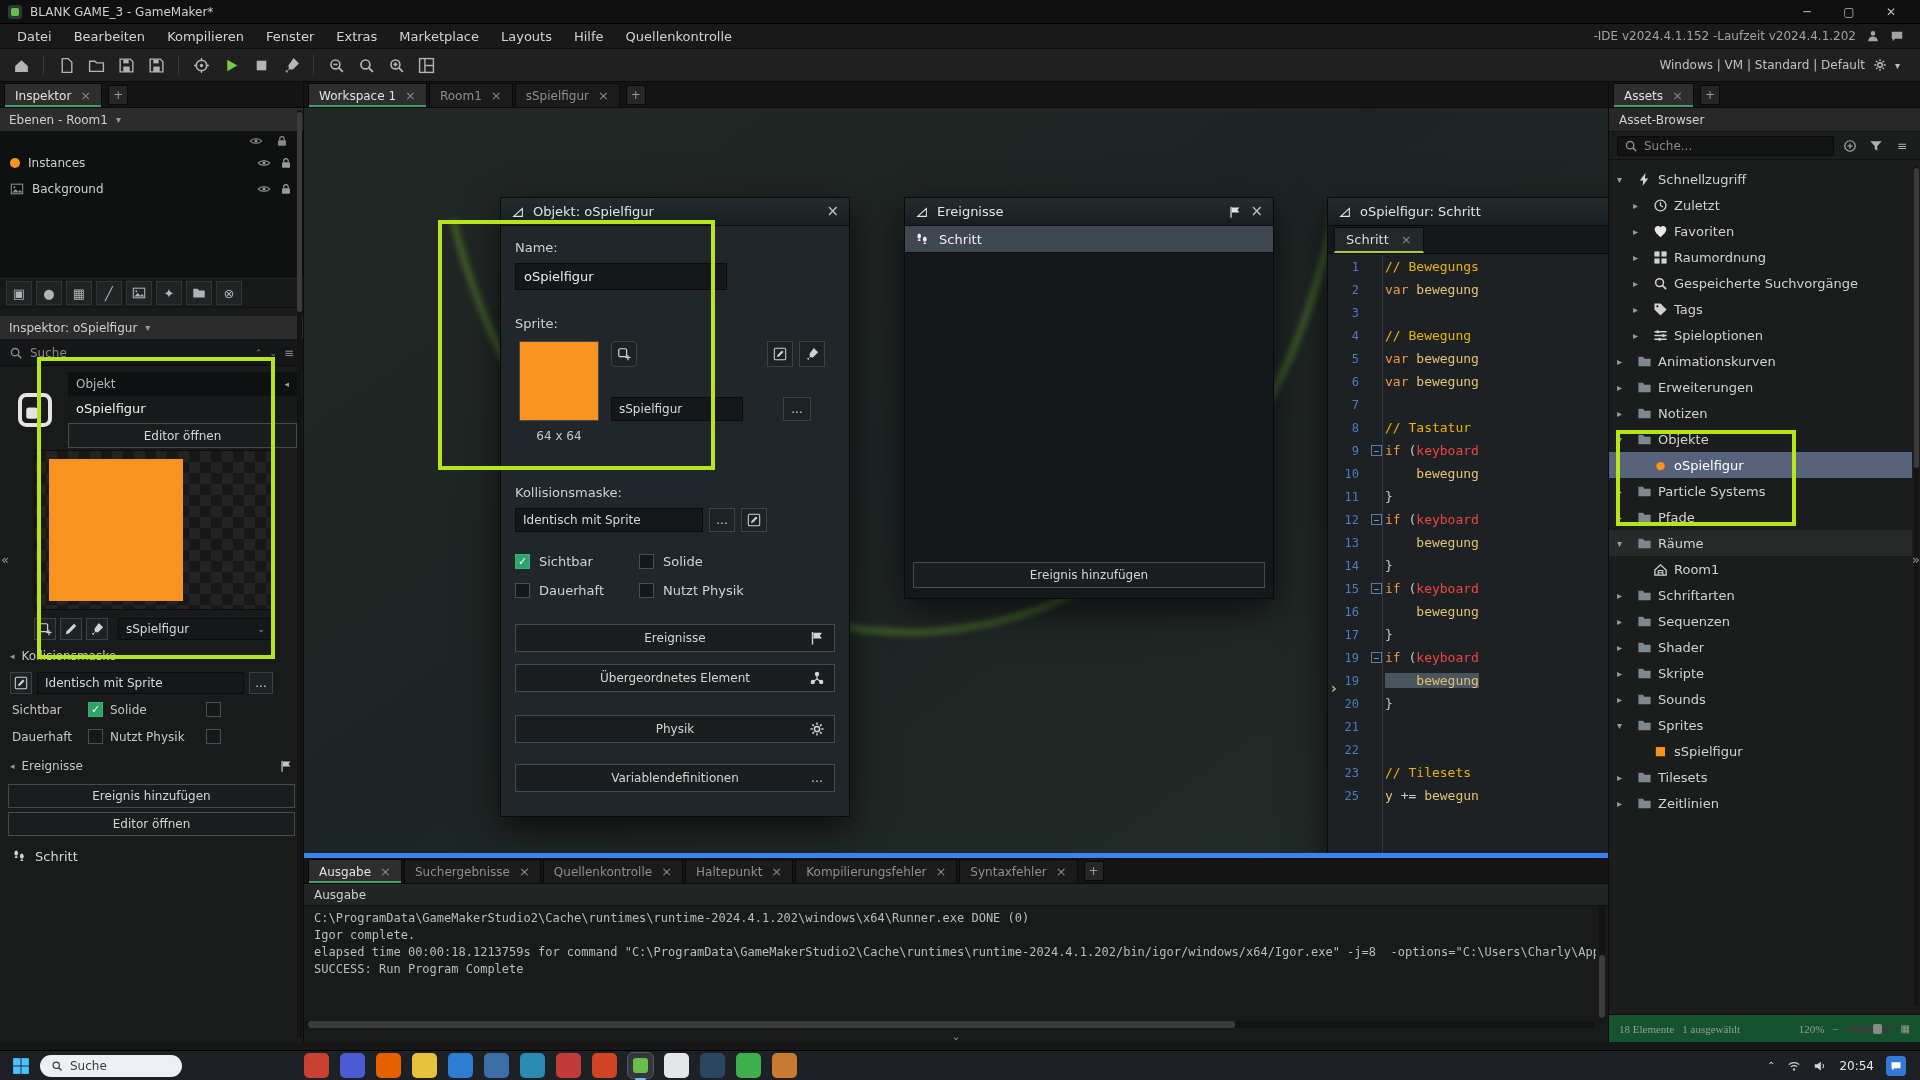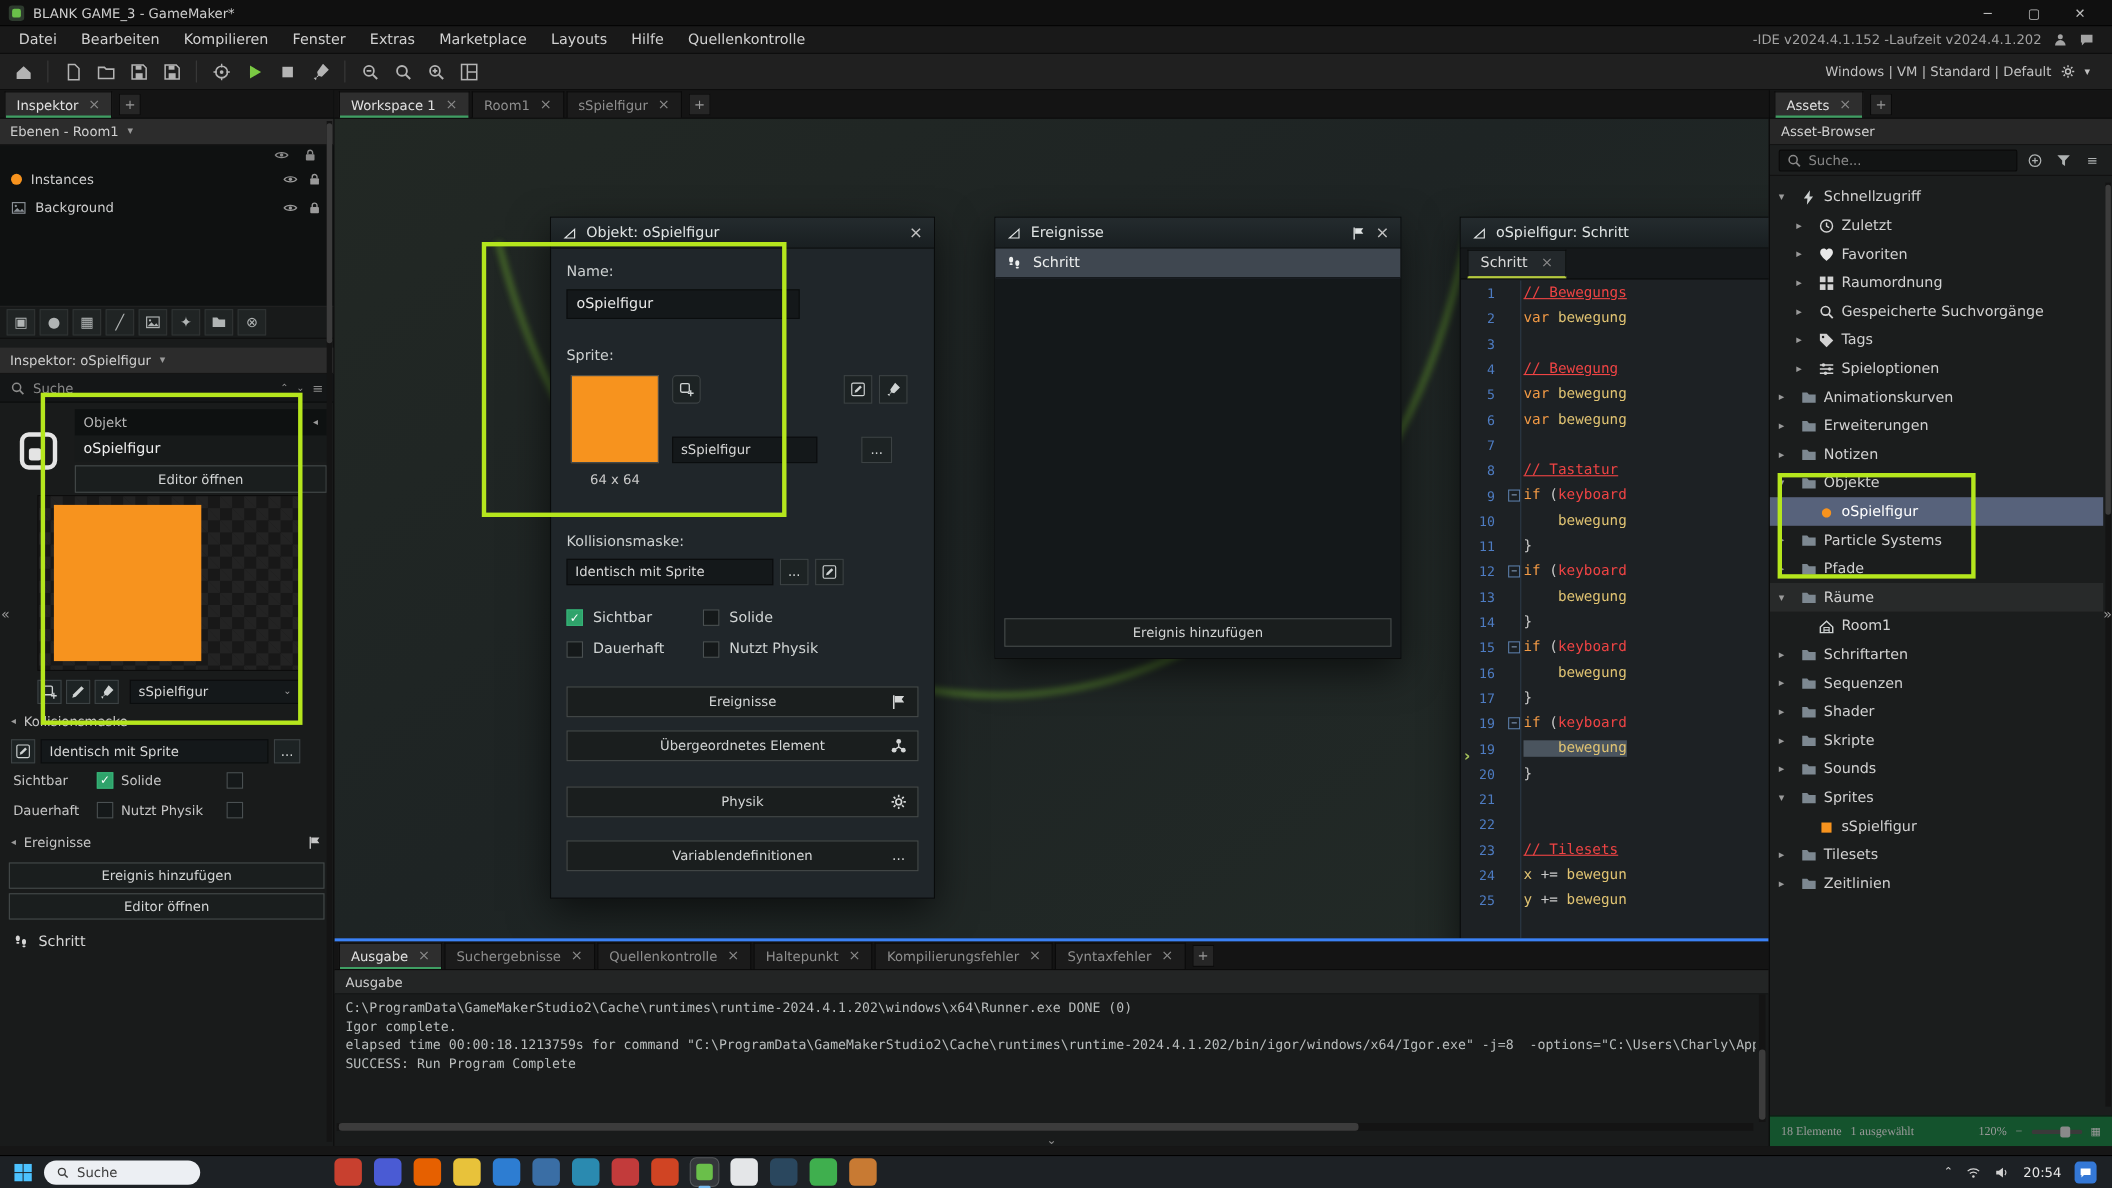--- a/index.html
+++ b/index.html
@@ -121,25 +121,25 @@
   #code-window { left:1023px; top:89px; width:400px; height:672px; background:#1d2124; }
   #cw-tabs { height:28px; background:#15181a; display:flex; align-items:flex-end; padding-left:6px; border-bottom:1px solid #0b0d0d; }
   #cw-tab { height:26px; background:#23282b; border:1px solid #0c0e0e; border-bottom:2px solid #b5c93e; display:flex; gap:12px; align-items:center; padding:0 11px; color:#dadada; font-size:13px; }
   #cw-body { position:absolute; left:0; right:0; top:57px; bottom:14px; overflow:hidden; }
   #cw-gutterline { position:absolute; left:54px; top:57px; bottom:14px; width:1px; background:#2c3a48; }
   .cl { display:flex; height:23px; align-items:center; font-family:"DejaVu Sans Mono","Liberation Mono",monospace; font-size:13px; white-space:pre; }
   .cl-n { width:40px; text-align:right; padding-right:9px; color:#4e7cc2; font-size:12px; flex:none; font-family:"DejaVu Sans Mono",monospace; }
   .cl-f { width:17px; display:flex; align-items:center; justify-content:center; flex:none; }
   .foldbox { width:11px; height:11px; border:1px solid #5a7ca6; color:#9db9dd; font-size:9px; display:flex; align-items:center; justify-content:center; background:#1a1f23; }
   .cl-t.sel { background:#4a545e; }
-  .tok-c { color:#ef4444;text-decoration:underline; } .tok-k { color:#f29a45; } .tok-i { color:#e0c372; } .tok-b { color:#ef4444; } .tok-p { color:#c9c9c9; }
+  .tok-c { color:#eab308; } .tok-k { color:#f29a45; } .tok-i { color:#e0c372; } .tok-b { color:#ef4444; } .tok-p { color:#c9c9c9; }
   #cw-arrow { position:absolute; left:3px; top:482px; color:#a6c35b; font-size:14px; font-weight:bold; }
 
   
-  #output { position:absolute; left:0; top:771px; width:1304px; height:189px; background:#191b1b; border-top:3px solid #3b82f6; }
+  #output { position:absolute; left:0; top:771px; width:1304px; height:189px; background:#191b1b; border-top:5px solid #3b82f6; }
   #out-sub { position:absolute; left:0; right:0; top:26px; height:22px; background:#232525; border-bottom:1px solid #101212; display:flex; align-items:center; padding:0 10px; color:#cfcfcf; }
   #out-log { position:absolute; left:0; right:12px; top:48px; bottom:20px; padding:4px 10px; font-family:"DejaVu Sans Mono","Liberation Mono",monospace; font-size:12px; line-height:17px; color:#b9bdbd; overflow:hidden; white-space:pre; }
   #out-collapse { position:absolute; left:0; right:0; bottom:0; height:12px; display:flex; align-items:center; justify-content:center; color:#8a8a8a; font-size:11px; }
 
   
   #right-panel { position:absolute; left:1608px; top:82px; width:312px; height:960px; background:#1b1d1d; border-left:1px solid #0b0b0b; }
   #rp-header { position:absolute; left:0; right:0; top:26px; height:24px; background:#272727; display:flex; align-items:center; padding:0 10px; color:#d2d2d2; border-bottom:1px solid #121212; }
   #rp-search { position:absolute; left:0; right:0; top:50px; height:28px; background:#1c1e1e; display:flex; align-items:center; gap:6px; padding:0 8px; border-bottom:1px solid #111; color:#8a8a8a; }
   #rp-search .srch { flex:1; height:20px; background:#121414; border:1px solid #0a0a0a; border-radius:2px; display:flex; align-items:center; gap:6px; padding:0 6px; }
   .rp-tool { width:20px; height:20px; display:flex; align-items:center; justify-content:center; color:#aeb2b2; }
@@ -777,21 +777,20 @@
               <div class="cl" data-name="code-line"><span class="cl-n" data-name="line-number">14</span><span class="cl-f" data-name="fold-gutter"></span><span class="cl-t" data-name="code-text"><span class="tok-p">}</span></span></div>
               <div class="cl" data-name="code-line"><span class="cl-n" data-name="line-number">15</span><span class="cl-f" data-name="fold-icon"><span class="foldbox">−</span></span><span class="cl-t" data-name="code-text"><span class="tok-k">if</span><span class="tok-p"> (</span><span class="tok-b">keyboard</span></span></div>
               <div class="cl" data-name="code-line"><span class="cl-n" data-name="line-number">16</span><span class="cl-f" data-name="fold-gutter"></span><span class="cl-t" data-name="code-text"><span class="tok-i">    bewegung</span></span></div>
               <div class="cl" data-name="code-line"><span class="cl-n" data-name="line-number">17</span><span class="cl-f" data-name="fold-gutter"></span><span class="cl-t" data-name="code-text"><span class="tok-p">}</span></span></div>
               <div class="cl" data-name="code-line"><span class="cl-n" data-name="line-number">19</span><span class="cl-f" data-name="fold-icon"><span class="foldbox">−</span></span><span class="cl-t" data-name="code-text"><span class="tok-k">if</span><span class="tok-p"> (</span><span class="tok-b">keyboard</span></span></div>
               <div class="cl" data-name="code-line"><span class="cl-n" data-name="line-number">19</span><span class="cl-f" data-name="fold-gutter"></span><span class="cl-t sel" data-name="code-text"><span class="tok-i">    bewegung</span></span></div>
               <div class="cl" data-name="code-line"><span class="cl-n" data-name="line-number">20</span><span class="cl-f" data-name="fold-gutter"></span><span class="cl-t" data-name="code-text"><span class="tok-p">}</span></span></div>
               <div class="cl" data-name="code-line"><span class="cl-n" data-name="line-number">21</span><span class="cl-f" data-name="fold-gutter"></span><span class="cl-t" data-name="code-text"></span></div>
               <div class="cl" data-name="code-line"><span class="cl-n" data-name="line-number">22</span><span class="cl-f" data-name="fold-gutter"></span><span class="cl-t" data-name="code-text"></span></div>
               <div class="cl" data-name="code-line"><span class="cl-n" data-name="line-number">23</span><span class="cl-f" data-name="fold-gutter"></span><span class="cl-t" data-name="code-text"><span class="tok-c">// Tilesets</span></span></div>
-              <div class="cl" data-name="code-line"><span class="cl-n" data-name="line-number">24</span><span class="cl-f" data-name="fold-gutter"></span><span class="cl-t" data-name="code-text"><span class="tok-i">x </span><span class="tok-p">+= </span><span class="tok-i">bewegun</span></span></div>
               <div class="cl" data-name="code-line"><span class="cl-n" data-name="line-number">25</span><span class="cl-f" data-name="fold-gutter"></span><span class="cl-t" data-name="code-text"><span class="tok-i">y </span><span class="tok-p">+= </span><span class="tok-i">bewegun</span></span></div>
             </div>
         </div>
         <div id="cw-gutterline" data-name="gutter-separator"></div>
         <div id="cw-arrow" data-name="sidebar-expand-icon">›</div>
 
       </div>
     </div>
 
     <div id="output" data-name="output-panel">

